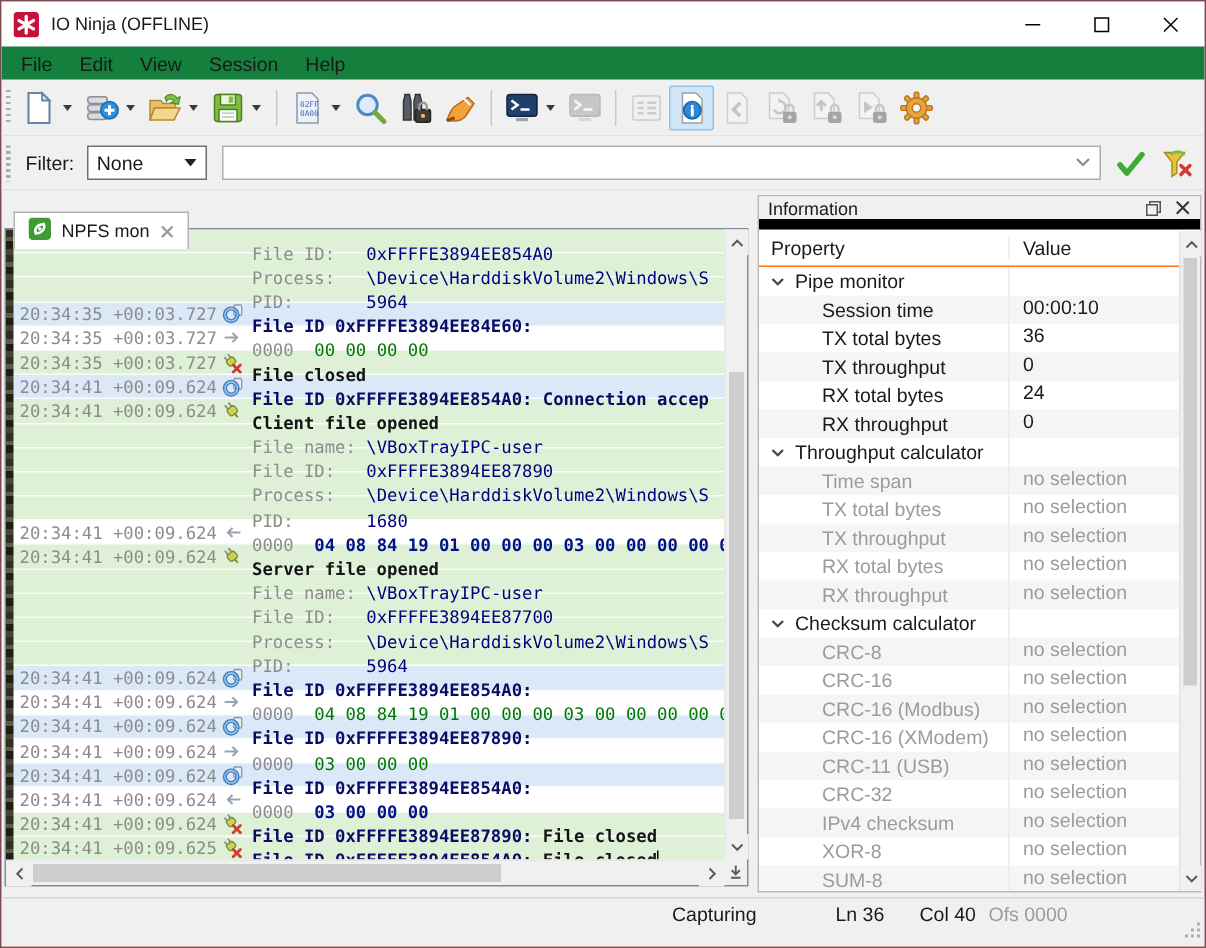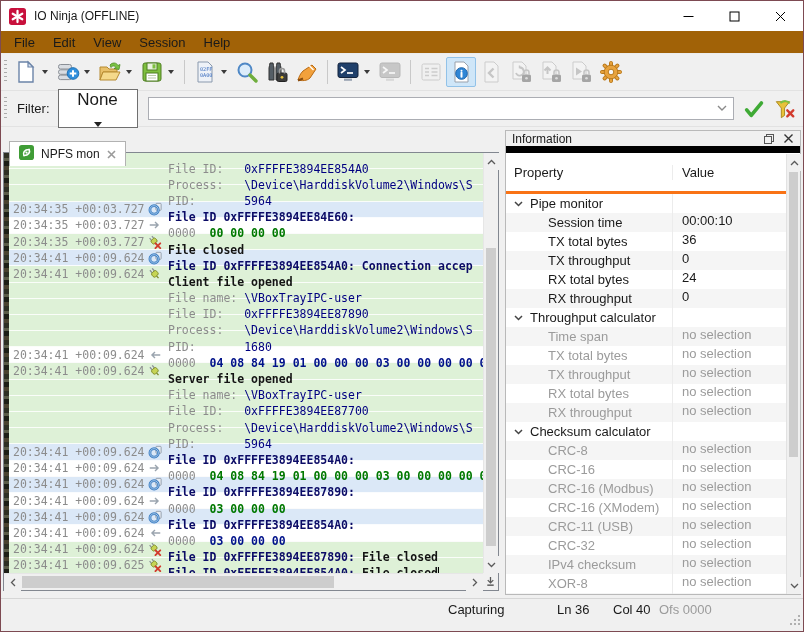--- a/index.html
+++ b/index.html
@@ -8,37 +8,37 @@
           font-family:"Liberation Sans",sans-serif;font-size:13px;color:#1a1a1a;overflow:hidden;}
 
   
   .titlebar{position:absolute;top:0;left:0;right:0;height:30px;background:#fff;display:flex;align-items:center;}
   .app-icon{width:17px;height:17px;margin-left:8px;flex:none;}
   .title-text{margin-left:8px;font-size:12px;}
   .win-controls{margin-left:auto;display:flex;height:100%;}
   .win-btn{width:46px;height:100%;display:flex;align-items:center;justify-content:center;background:transparent;border:none;}
 
   
-  .menubar{position:absolute;top:30px;left:0;right:0;height:23px;background:#a16207;display:flex;align-items:center;padding-left:4px;border-bottom:1px solid #ececec;}
+  .menubar{position:absolute;top:30px;left:0;right:0;height:23px;background:#15803d;display:flex;align-items:center;padding-left:4px;border-bottom:1px solid #ececec;}
   .menu-item{padding:2px 9px;font-size:13px;}
 
   
   .toolbar{position:absolute;top:53px;left:0;right:0;height:37px;background:#f0f0f0;display:flex;align-items:center;border-bottom:1px solid #e2e2e2;}
   .grip{width:3px;height:24px;margin:0 4px 0 3px;background-image:repeating-linear-gradient(to bottom,#ababab 0 1.5px,transparent 1.5px 4px);flex:none;}
   .tbtn{height:30px;display:flex;align-items:center;padding:0 2px;background:transparent;border:1px solid transparent;border-radius:2px;}
   .tbtn svg{width:24px;height:24px;display:block;}
   .tbtn.selected{background:#cfe6f8;border:1px solid #92c2e8;}
   .tbtn.disabled svg{filter:grayscale(1) opacity(.45);}
   .caret{width:0;height:0;border-left:3.5px solid transparent;border-right:3.5px solid transparent;border-top:4px solid #3a3a3a;margin:0 2px 0 4px;}
   .tsep{width:1px;height:24px;background:#c9c9c9;margin:0 5px;flex:none;}
 
   
   .filterbar{position:absolute;top:90px;left:0;right:0;height:36px;background:#f0f0f0;display:flex;align-items:center;border-bottom:1px solid #e2e2e2;}
   .filter-label{margin:0 8px 0 6px;}
-  .filter-select{width:80px;height:39px;background:#fff;border:1px solid #707070;display:flex;align-items:center;justify-content:space-between;padding:0 6px;font-size:17px;flex-direction:column;}
+  .filter-select{width:80px;height:23px;background:#fff;border:1px solid #707070;display:flex;align-items:center;justify-content:space-between;padding:0 6px;font-size:13px;}
   .sel-arrow{width:0;height:0;border-left:4px solid transparent;border-right:4px solid transparent;border-top:5px solid #222;}
   .filter-combo{flex:1;height:23px;margin-left:10px;background:#fff;border:1px solid #abadb3;display:flex;align-items:center;}
   .filter-combo input{flex:1;border:none;outline:none;height:100%;font-size:13px;padding:0 4px;background:transparent;}
   .combo-chevron{width:22px;height:100%;display:flex;align-items:center;justify-content:center;border:none;background:transparent;}
   .icon-btn{border:none;background:transparent;padding:0;margin-left:9px;display:flex;align-items:center;}
   .icon-btn svg{width:22px;height:22px;display:block;}
 
   
   .tabstrip{position:absolute;top:140px;left:2px;width:496px;height:25px;}
   .tab{position:absolute;left:6px;top:0;height:25px;background:#fff;border:1px solid #b2b2b2;border-bottom:none;display:flex;align-items:center;padding:0 9px;gap:7px;z-index:3;}
@@ -56,39 +56,39 @@
   .lrow.blue{background:#dbe8f7;}
   .lrow.white{background:#ffffff;border-bottom-color:#fbfbfb;}
   .lt{color:#8c8c8c;width:138px;padding-left:9px;flex:none;text-align:center;}
   .lic{width:26px;flex:none;display:flex;align-items:center;justify-content:center;}
   .lic svg{width:14px;height:14px;}
   .lm{flex:1;overflow:hidden;margin-top:16px;}
   .lab,.off{color:#8c8c8c;}
   .val{color:#000080;}
   .msg{color:#0b0b66;font-weight:bold;}
   .evt{color:#141414;font-weight:bold;}
-  .htx{color:#007800;font-weight:bold;}
+  .htx{color:#007800;font-weight:normal;}
   .hrx{color:#00128a;font-weight:bold;}
   .cursor{display:inline-block;width:1px;height:12px;background:#000;vertical-align:-2px;}
 
   
   .vsb{position:absolute;right:0;top:0;width:15px;bottom:17px;background:#f0f0f0;border-left:1px solid #e6e6e6;}
   .hsb{position:absolute;left:0;bottom:0;height:17px;right:15px;background:#f0f0f0;border-top:1px solid #e6e6e6;}
   .sb-btn{position:absolute;width:15px;height:17px;border:none;background:#f0f0f0;display:flex;align-items:center;justify-content:center;padding:0;}
   .hsb .sb-btn{width:17px;height:17px;}
   .sb-thumb{position:absolute;background:#cdcdcd;}
   .corner-btn{position:absolute;right:0;bottom:0;width:15px;height:17px;border:none;background:#f0f0f0;display:flex;align-items:center;justify-content:center;padding:0;}
 
   
   .dock{position:absolute;top:129px;left:504px;right:2px;bottom:36px;background:#fff;border:1px solid #b9b9b9;}
   .dock-title{height:22px;background:#f0f0f0;display:flex;align-items:center;padding:0 6px;border-bottom:7px solid #000000;font-size:12px;}
   .dock-title-btns{margin-left:auto;display:flex;gap:8px;}
   .dock-title-btns button{border:none;background:transparent;padding:0;display:flex;}
   .ptable{position:absolute;top:23px;left:0;right:14px;bottom:0;overflow:hidden;}
-  .phead{height:40px;display:flex;align-items:center;border-bottom:3px solid #f97316;font-size:13px;}
+  .phead{height:24px;display:flex;align-items:center;border-bottom:1px solid #f97316;font-size:13px;}
   .phead .pname{padding-left:8px;}
   .pname{width:167px;flex:none;border-right:1px solid #ececec;overflow:hidden;white-space:nowrap;}
   .pval{flex:1;padding-left:9px;overflow:hidden;white-space:nowrap;}
   .prow{height:19px;display:flex;font-size:13px;}
   .prow.stripe{background:#f5f5f5;}
   .prow .pname{display:flex;align-items:center;}
   .prow.group .pname{font-weight:normal;color:#1a1a1a;}
   .gchev{margin:0 7px 0 8px;flex:none;display:flex;}
   .childname{padding-left:42px;}
   .dim{color:#9b9b9b;}

